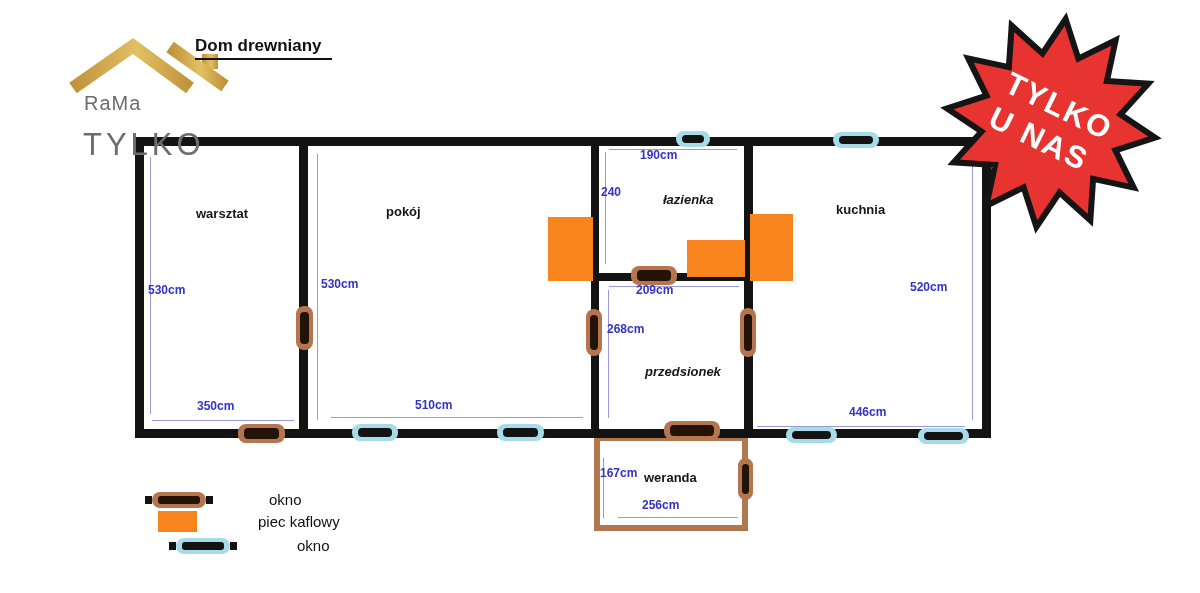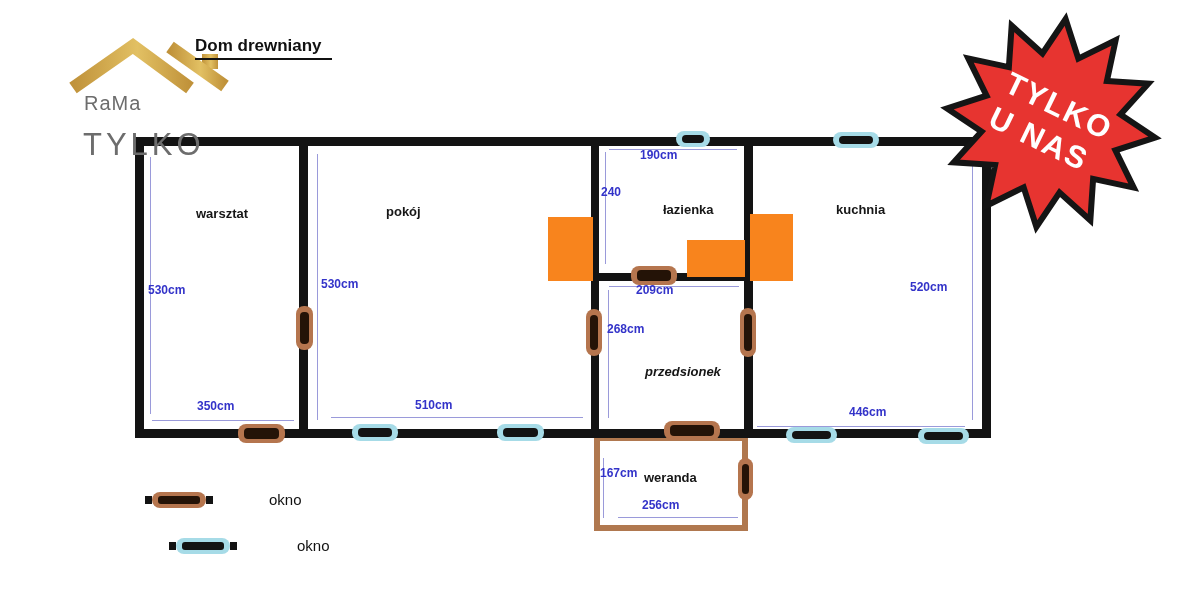--- a/index.html
+++ b/index.html
@@ -134,21 +134,21 @@
     </div>
   <div class="sym window h" style="left:786px;top:427px;width:51px;height:16px;">
       <span class="bar"></span>
     </div>
   <div class="sym window h" style="left:918px;top:428px;width:51px;height:16px;">
       <span class="bar"></span>
     </div>
 
   <span class="room-label" style="left:196px;top:206px;">warsztat</span>
   <span class="room-label" style="left:386px;top:204px;">pokój</span>
-  <span class="room-label" style="left:663px;top:202px;">łazienka</span>
+  <span class="room-label" style="left:663px;top:192px;font-style:italic;">łazienka</span>
   <span class="room-label" style="left:836px;top:202px;">kuchnia</span>
   <span class="room-label" style="left:645px;top:364px;font-style:italic;">przedsionek</span>
   <span class="room-label" style="left:644px;top:470px;">weranda</span>
 
   <span class="dim-label" style="left:148px;top:283px;">530cm</span>
   <span class="dim-label" style="left:197px;top:399px;">350cm</span>
   <span class="dim-label" style="left:321px;top:277px;">530cm</span>
   <span class="dim-label" style="left:415px;top:398px;">510cm</span>
   <span class="dim-label" style="left:640px;top:148px;">190cm</span>
   <span class="dim-label" style="left:601px;top:185px;">240</span>
@@ -168,20 +168,24 @@
   </svg>
 
   <div class="legend-row" style="left:145px;top:491px;">
     <span class="stub"></span>
     <span class="lg-icon lg-door">
         <span class="bar"></span>
       </span>
     <span class="stub"></span>
     <span class="legend-label" style="margin-left:56px;">okno</span>
   </div>
+  <div class="legend-row" style="left:158px;top:511px;">
+    <span class="lg-stove"></span>
+    <span class="legend-label" style="margin-left:61px;">piec kaflowy</span>
+  </div>
   <div class="legend-row" style="left:145px;top:537px;margin-left:24px;">
     <span class="stub"></span>
     <span class="lg-icon lg-window">
         <span class="bar"></span>
       </span>
     <span class="stub"></span>
     <span class="legend-label" style="margin-left:60px;">okno</span>
   </div>
 
 </div>

